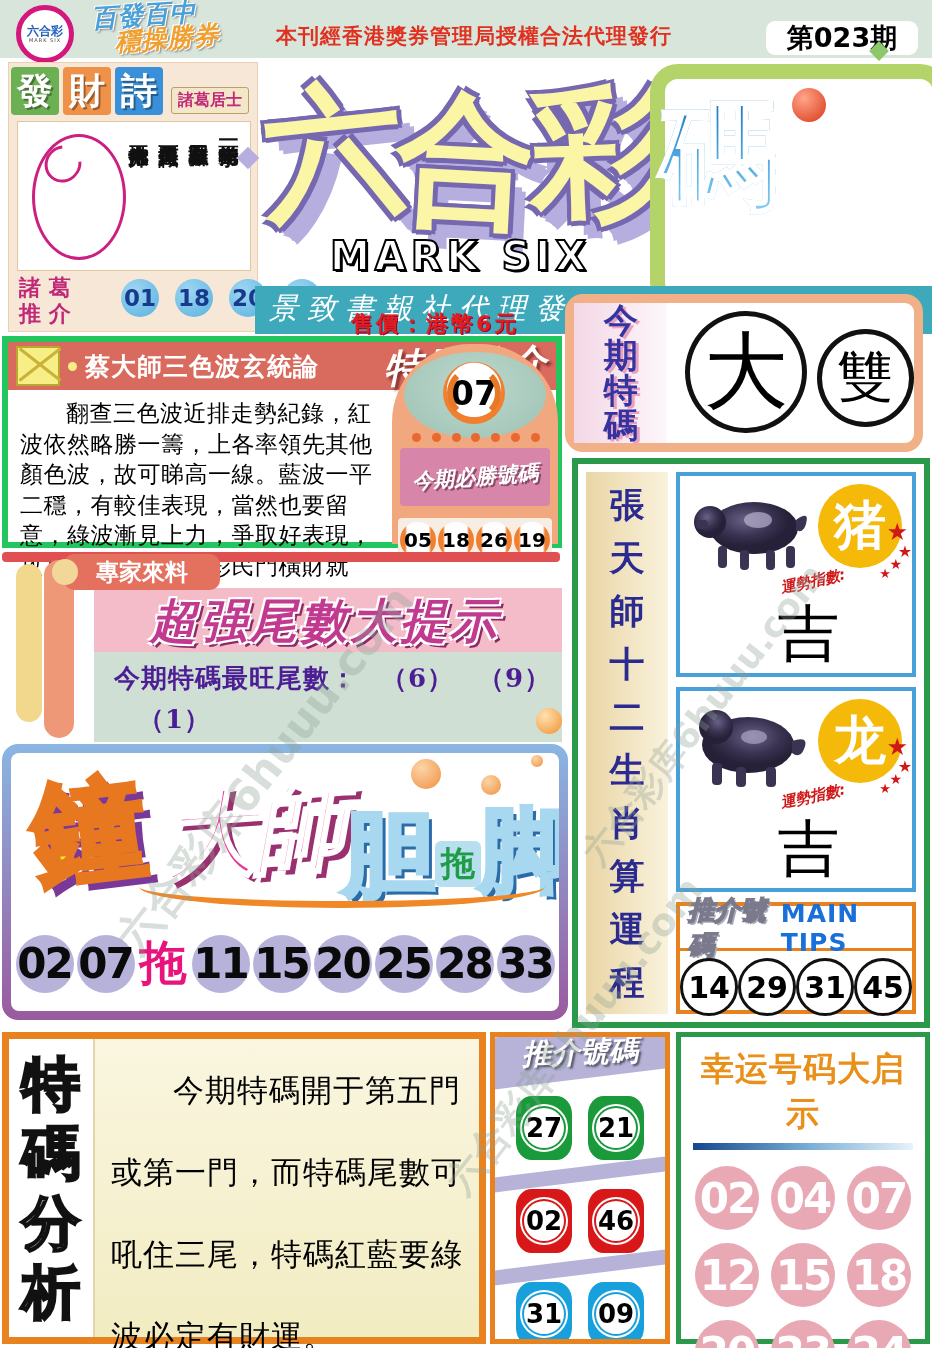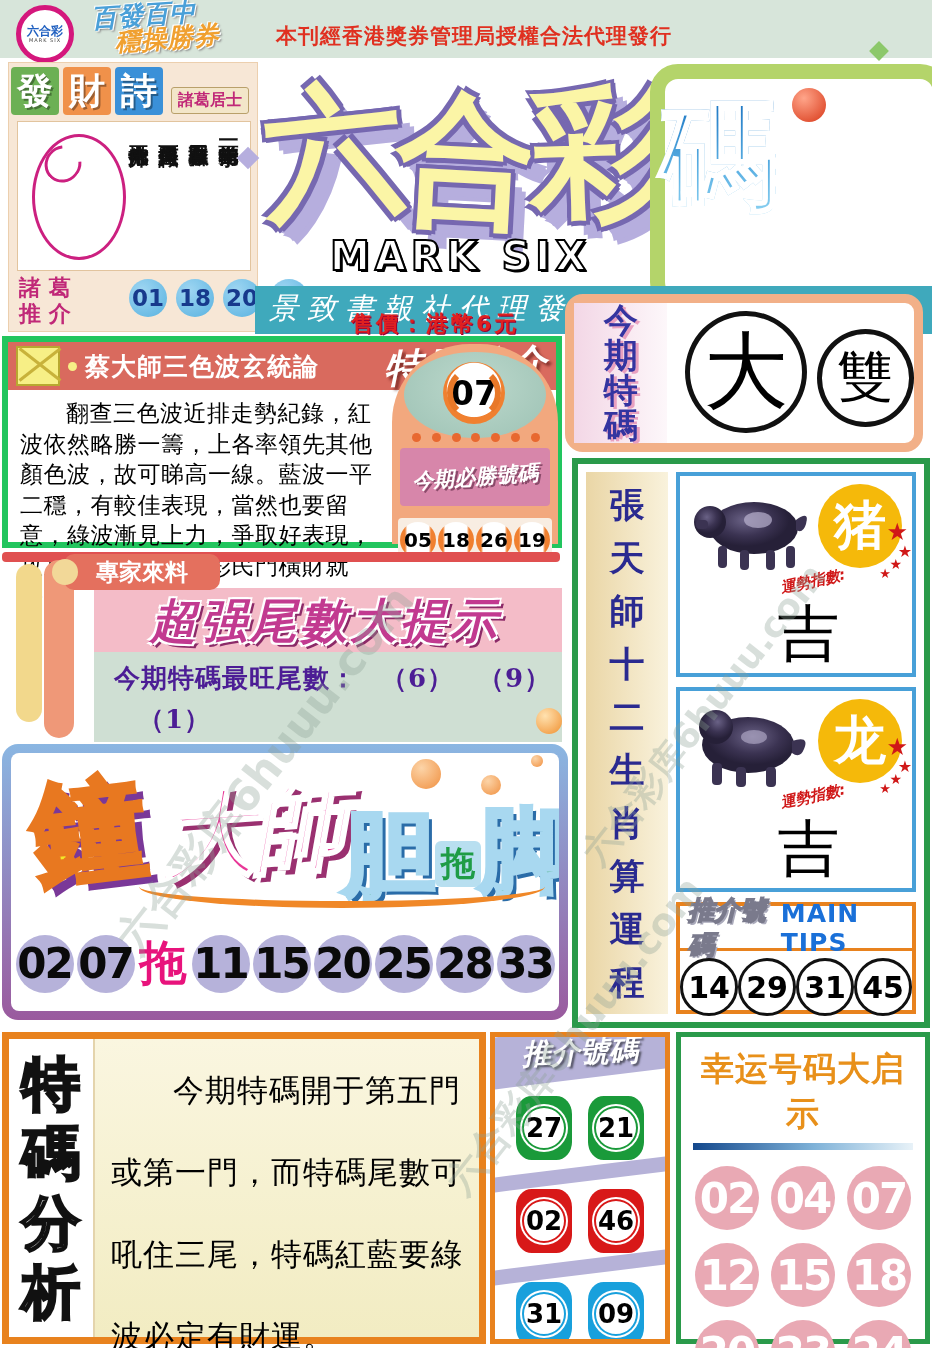--- a/index.html
+++ b/index.html
@@ -32,21 +32,21 @@
   .tile.g{background:#6cb054;} .tile.o{background:#f0914a;} .tile.b{background:#3a90d8;}
   #poem-author{position:absolute;right:8px;top:24px;background:#f3e6c9;border:1px solid #b9a06a;
         color:#c02878;font-size:16px;font-weight:700;padding:2px 6px;border-radius:3px;}
   #poem-body{left:8px;top:58px;width:232px;height:148px;background:#fff;border:1px solid #e2c49e;}
   #poem-oval{left:14px;top:12px;width:88px;height:120px;border:3px solid #cc2080;border-radius:50%;}
   #poem-oval i{position:absolute;left:10px;top:8px;width:30px;height:32px;border:3px solid #cc2080;
         border-radius:50%;border-top-color:transparent;transform:rotate(40deg);}
   #poem-lines{right:6px;top:8px;height:134px;writing-mode:vertical-rl;font-family:"DejaVu Serif",serif;
         font-size:20px;font-weight:600;line-height:30px;color:#111;}
   #poem-rec{left:10px;top:212px;color:#c02878;font-weight:900;font-size:22px;line-height:26px;}
-  #poem-balls{left:120px;top:216px;gap:9px;text-align:right;}
+  #poem-balls{left:112px;top:216px;gap:16px;text-align:right;}
   .ball-blue{width:38px;height:38px;border-radius:50%;background:radial-gradient(circle at 35% 30%,#9fd6f2,#58b2e0);
         color:#173a8c;font-size:23px;font-weight:900;display:flex;align-items:center;justify-content:center;}
 
   
   #bigtitle{left:262px;top:58px;width:390px;font-size:142px;font-weight:900;letter-spacing:-8px;
         color:#fbf5a6;white-space:nowrap;
         text-shadow:4px 4px 0 #7668b0,-4px -4px 0 #7668b0,4px -4px 0 #7668b0,-4px 4px 0 #7668b0,
                     0 5px 0 #7668b0,5px 0 0 #7668b0,12px 14px 0 #b6aede,16px 18px 0 #b6aede;}
   #bigtitle span{display:inline-block;}
   #bigtitle .c0{transform:rotate(-6deg);} #bigtitle .c1{transform:rotate(3deg) translateY(8px);}
@@ -231,20 +231,21 @@
   <div id="hdr" class="abs">
     <div id="logo" class="abs ctr">
       <span class="t">六合彩</span>
       <span class="s">MARK SIX</span>
     </div>
     <div id="slogan" class="abs">
       <div class="l1">百發百中</div>
       <div class="l2">穩操勝券</div>
     </div>
     <div id="auth" class="abs">本刊經香港獎券管理局授權合法代理發行</div>
+    <div id="issue" class="abs ctr">第023期</div>
   </div>
 
   <div id="poem" class="abs">
     <div class="flex">
       <span class="tile g">發</span>
       <span class="tile o">財</span>
       <span class="tile b">詩</span>
     </div>
     <span id="poem-author">諸葛居士</span>
     <div id="poem-body" class="abs">

